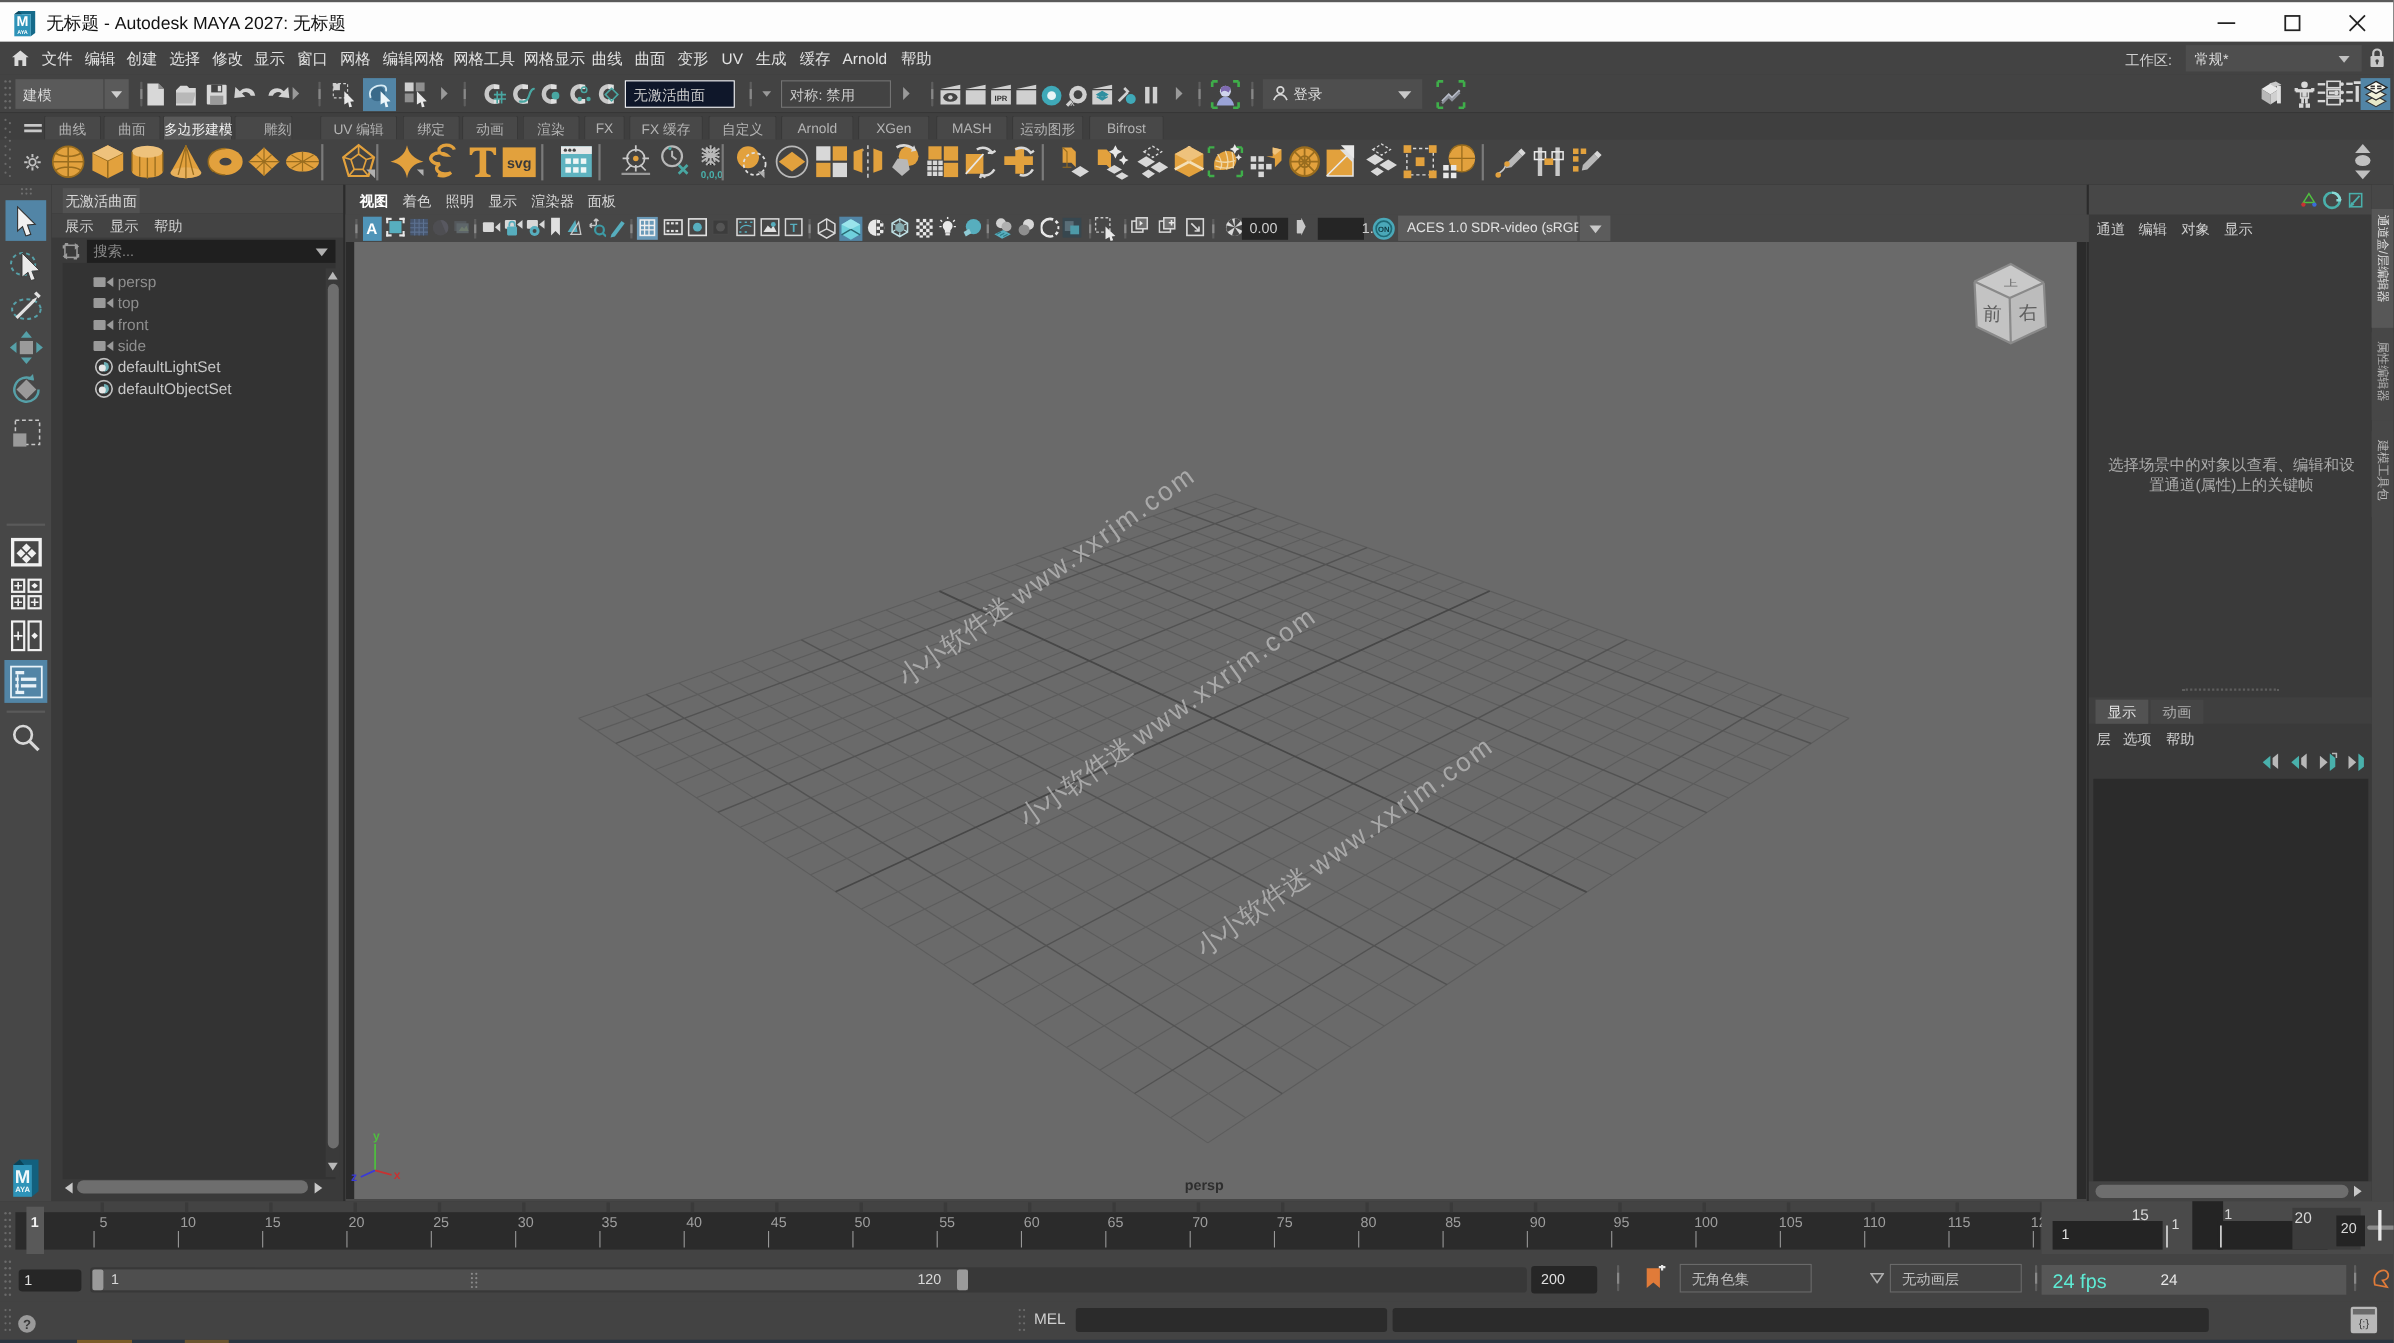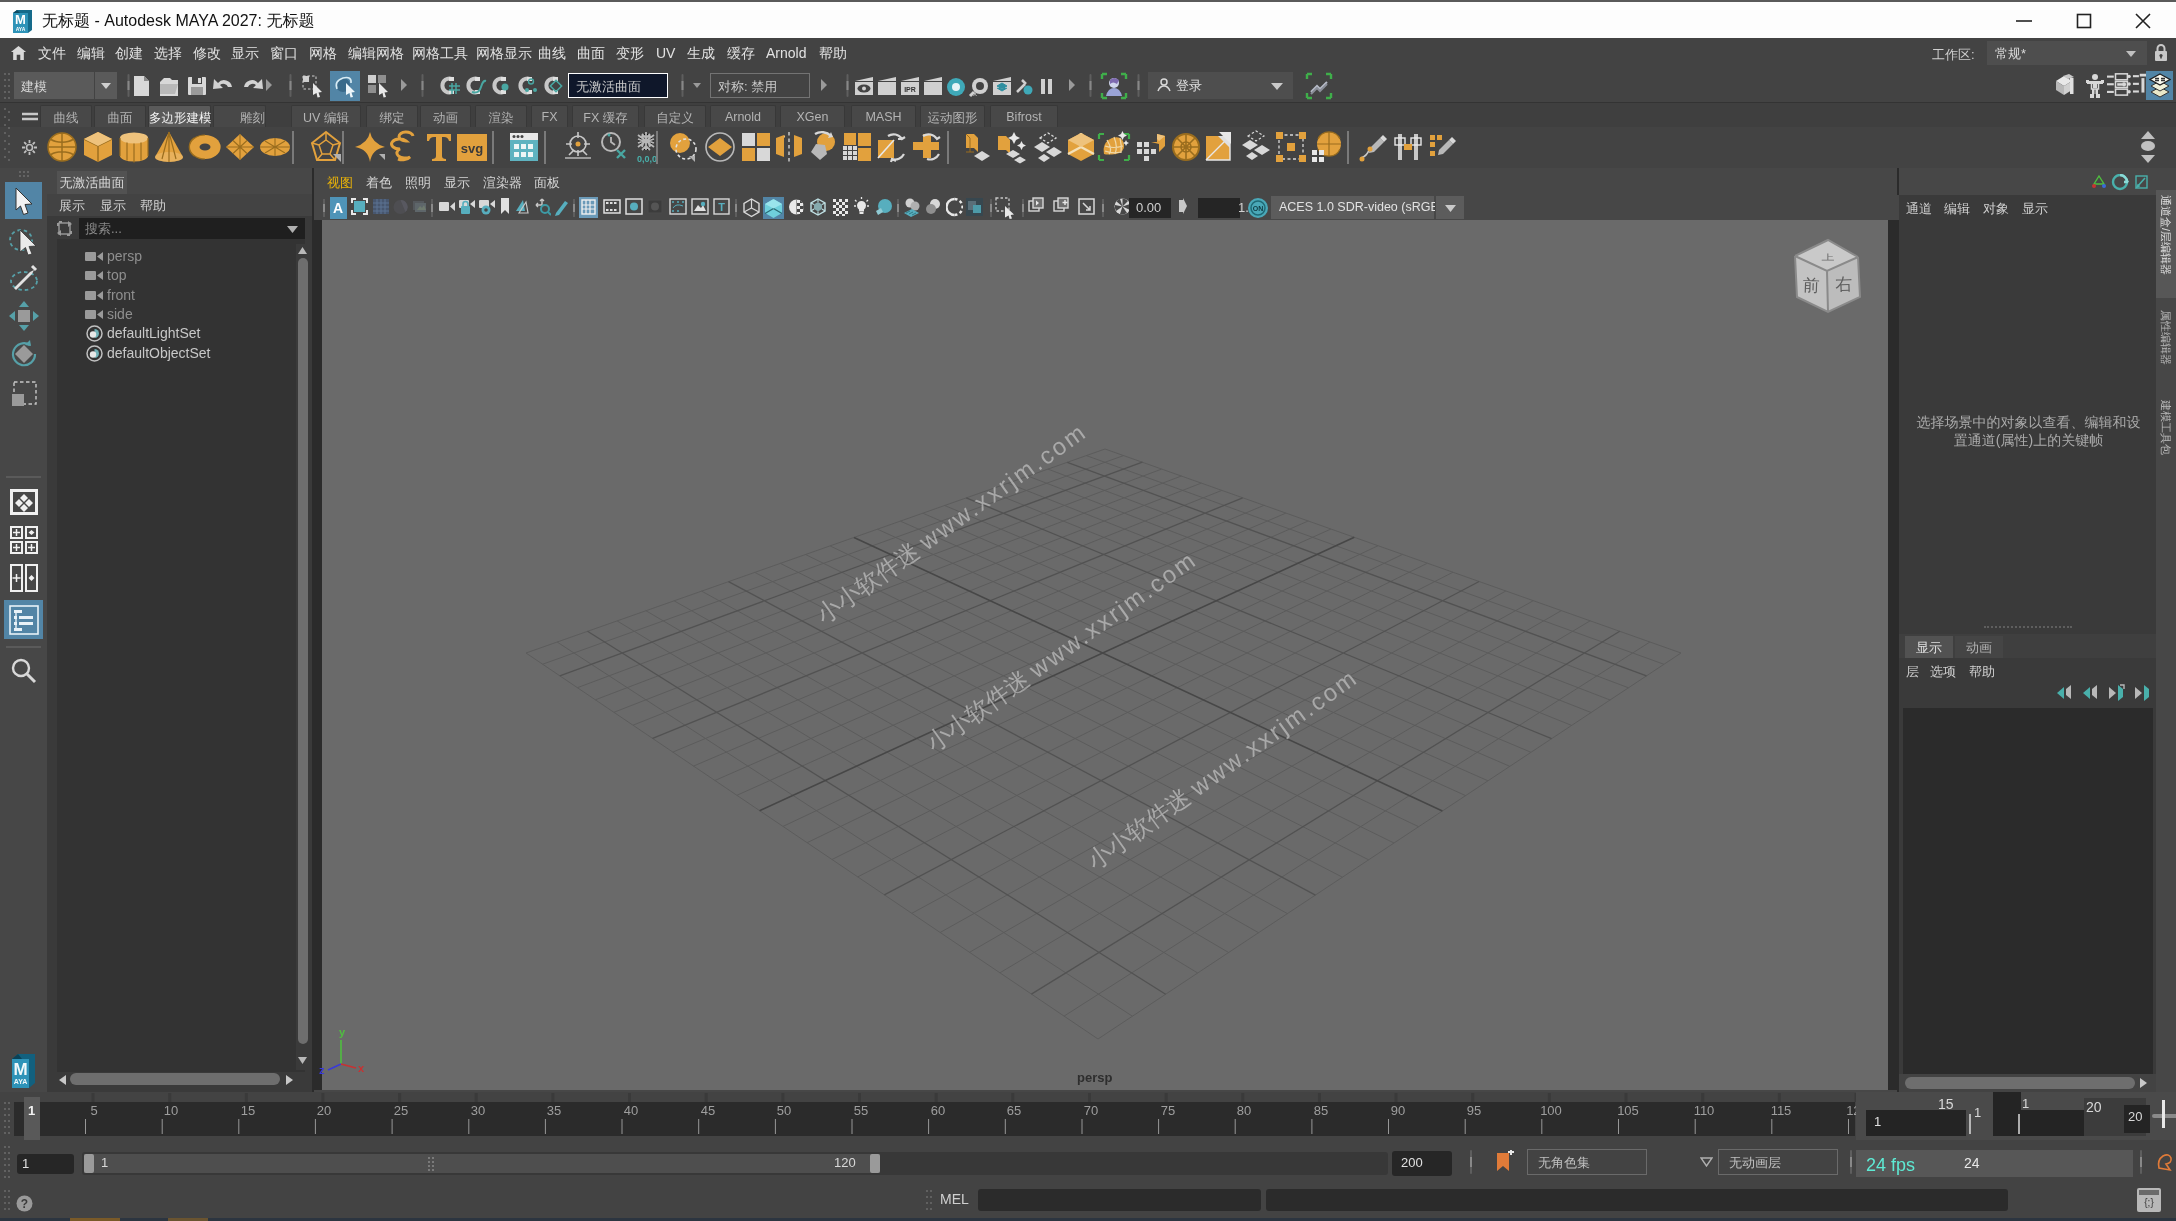--- a/index.html
+++ b/index.html
@@ -815,21 +815,21 @@
 <div class="abs" style="left:57px;top:904px;width:240px;height:16px;">
 <svg class="abs" style="left:0px;top:2px" width="10" height="12">
           <path d="M9 1 L2 6 L9 11 Z" fill="#c8c8c8"></path>
         </svg>
 <div class="abs" style="left:13px;top:1px;width:210px;height:12px;background:#6e6e6e;border-radius:6px;"></div>
 <svg class="abs" style="left:228px;top:2px" width="10" height="12">
           <path d="M1 1 L8 6 L1 11 Z" fill="#c8c8c8"></path>
         </svg>
 </div>
       <div class="abs" style="left:312px;top:0;width:1587px;height:924px;background:#474747;border-left:2px solid #2b2b2b;border-right:2px solid #2b2b2b;">
-        <div class="abs" style="left:13px;top:6px;font-size:13px;color:#eab308;white-space:nowrap;">视图</div>
+        <div class="abs" style="left:13px;top:6px;font-size:13px;color:#ffffff;white-space:nowrap;font-weight:bold;">视图</div>
         <div class="abs" style="left:52px;top:6px;font-size:13px;color:#d6d6d6;white-space:nowrap;">着色</div>
         <div class="abs" style="left:91px;top:6px;font-size:13px;color:#d6d6d6;white-space:nowrap;">照明</div>
         <div class="abs" style="left:130px;top:6px;font-size:13px;color:#d6d6d6;white-space:nowrap;">显示</div>
         <div class="abs" style="left:169px;top:6px;font-size:13px;color:#d6d6d6;white-space:nowrap;">渲染器</div>
         <div class="abs" style="left:220px;top:6px;font-size:13px;color:#d6d6d6;white-space:nowrap;">面板</div>
         <div class="abs" style="left:0;top:27px;width:1587px;height:25px;background:#474747;"></div>
         <svg class="abs" style="left:8px;top:31px" width="4" height="18">
           <rect x="1" y="0" width="2" height="18" fill="#5e5e5e"></rect>
           <rect x="1" y="5" width="2" height="8" fill="#8a8a8a"></rect>
         </svg>

